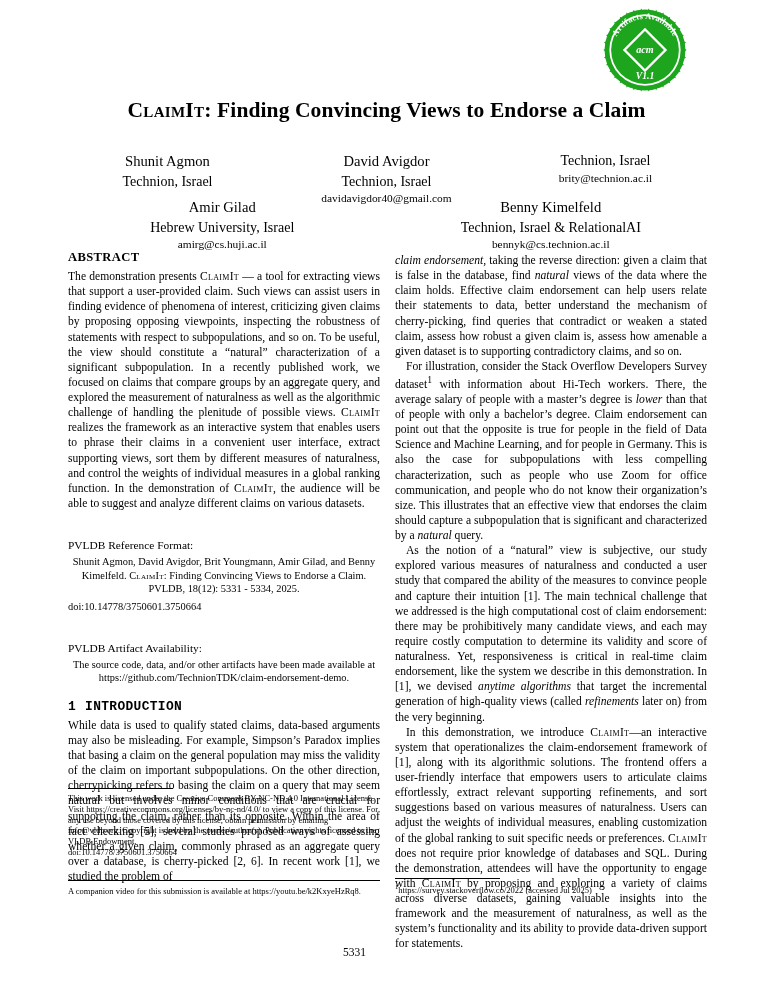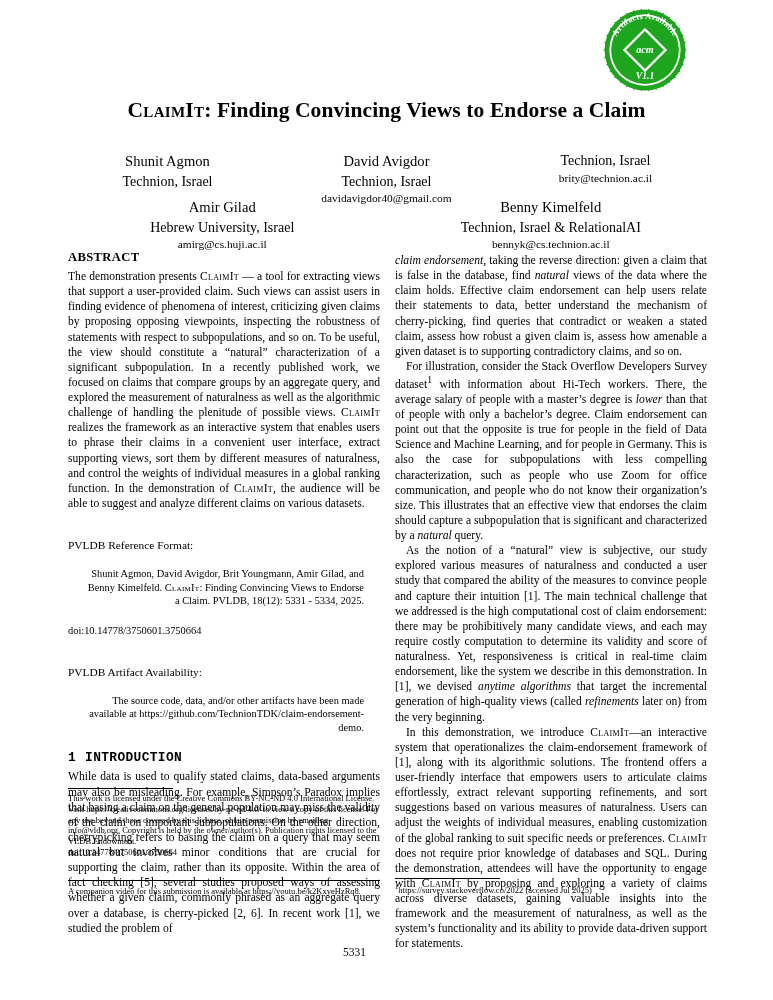--- a/index.html
+++ b/index.html
@@ -114,22 +114,22 @@
   p.body.noindent { text-indent: 0; }
 
   .sub-head {
     font-size: 11.4px;
     font-weight: normal;
     margin: 28px 0 1px 0;
   }
   p.small {
     font-size: 10.4px;
     line-height: 1.31;
-    margin: 16px;
-    text-align: right;
+    margin: 4px;
+    text-align: center;
   }
   .doi-line { font-size: 10.4px; line-height: 1.31; }
 
   em { font-style: italic; }
 
   
   .footnote-block {
     position: absolute;
     width: 312px;
   }

